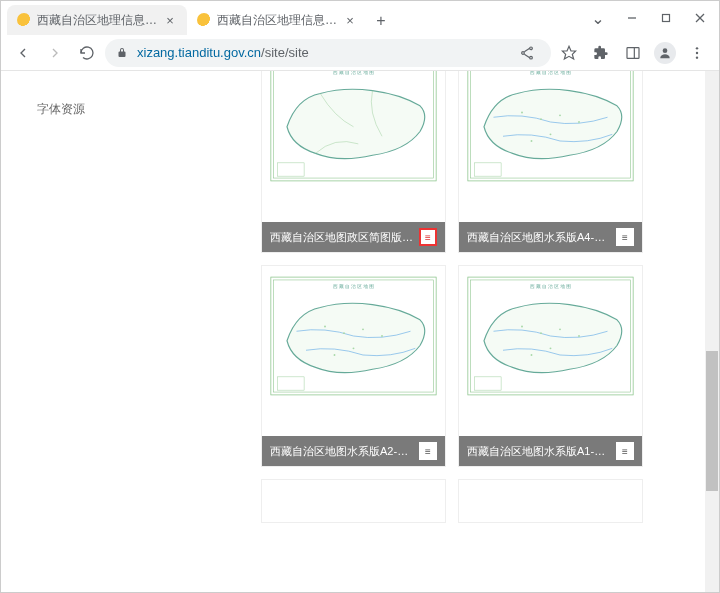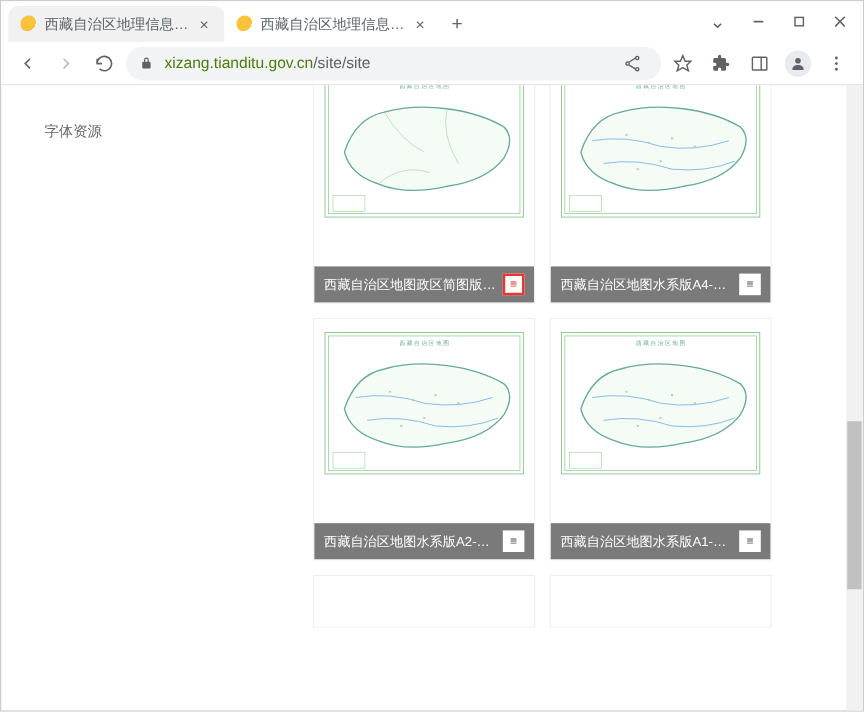--- a/index.html
+++ b/index.html
@@ -20,21 +20,21 @@
   .win-chevron { width: 34px; height: 30px; display: flex; align-items: center; justify-content: center; color: #5f6368; font-size: 16px; }
   
   .toolbar { height: 36px; display: flex; align-items: center; padding: 0 8px; gap: 4px; background: #fff; border-bottom: 1px solid #e5e5e5; }
   .nav-btn { width: 28px; height: 28px; display: flex; align-items: center; justify-content: center; color: #5f6368; border-radius: 50%; }
   .nav-btn.dim { color: #bbb; }
   .nav-btn svg { width: 16px; height: 16px; }
   .addr { flex: 1; height: 28px; background: #f1f3f4; border-radius: 14px; display: flex; align-items: center; padding: 0 10px; gap: 8px; font-size: 13px; color: #202124; }
   .addr-lock { width: 14px; height: 14px; display: flex; align-items: center; justify-content: center; color: #5f6368; }
   .addr-lock svg { width: 12px; height: 12px; }
   .addr-text { flex: 1; color: #5f6368; }
-  .addr-text .host { color: #4d7c0f; }
+  .addr-text .host { color: #0369a1; }
   .tb-icon { width: 28px; height: 28px; display: flex; align-items: center; justify-content: center; color: #5f6368; }
   .tb-icon svg { width: 16px; height: 16px; }
   .avatar { width: 22px; height: 22px; border-radius: 50%; background: #e8eaed; display: flex; align-items: center; justify-content: center; }
   .avatar svg { width: 14px; height: 14px; fill: #5f6368; }
   
   .content { display: flex; height: calc(593px - 34px - 36px); position: relative; }
   .sidebar { width: 120px; padding: 30px 0 10px 0; text-align: center; font-size: 12px; color: #666; }
   .main { flex: 1; overflow: hidden; position: relative; }
   .scroll-area { position: absolute; inset: 0; overflow: hidden; }
   .grid { display: flex; flex-wrap: wrap; gap: 12px; padding: 0 12px 12px 0; width: 400px; margin-left: 140px; margin-top: -20px; }

